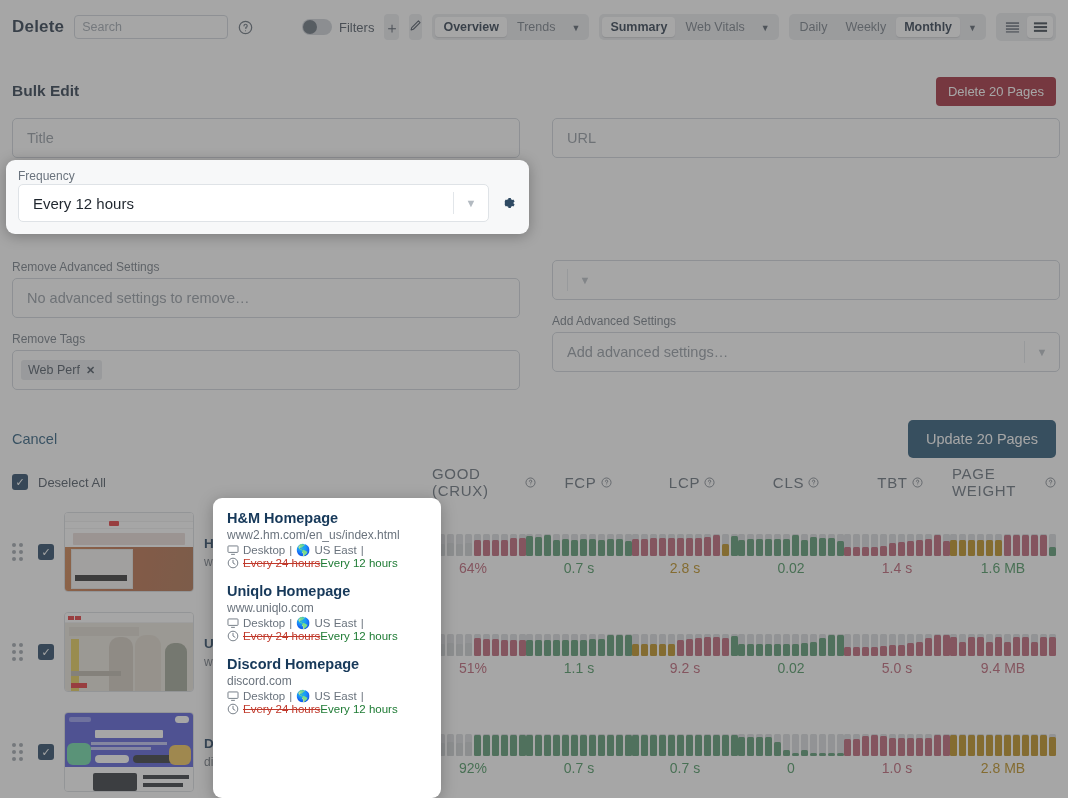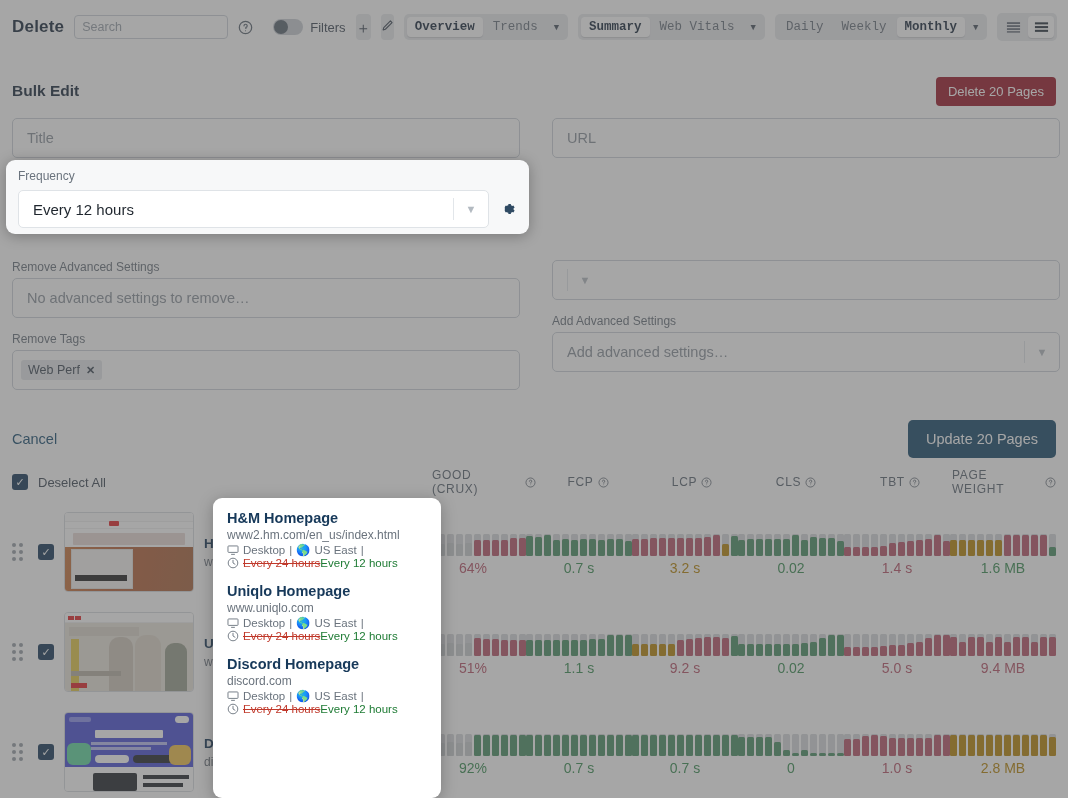--- a/index.html
+++ b/index.html
@@ -31,21 +31,21 @@
   .switch .knob { position:absolute; left:1px; top:1px; width:14px; height:14px; border-radius:50%; background:#5b6672; }
   .filters-label { font-size:13px; color:#3f4a57; }
   .icon-btn {
     width:26px; height:26px; border-radius:4px; background:#e8eaed; border:none;
     display:flex; align-items:center; justify-content:center; color:#3f4a57; cursor:pointer;
   }
   .segmented {
     display:flex; align-items:center; background:#e8eaed; border-radius:5px; padding:3px; gap:2px;
   }
   .seg {
-    font-size:12.5px; padding: 3px 8px; border-radius:4px; color:#6a737d; white-space:nowrap; cursor:pointer;font-family:Liberation Mono, monospace;
+    font-size:12.5px; padding: 3px 8px; border-radius:4px; color:#6a737d; white-space:nowrap; cursor:pointer;
   }
   .seg.active { background:#ffffff; color:#1b2a3d; font-weight:600; box-shadow:0 1px 1px rgba(0,0,0,.12); }
   .seg.caret { padding: 3px 6px; color:#4a5561; }
   .caret-gl { font-size:9px; }
   .view-group { display:flex; align-items:center; background:#e8eaed; border-radius:5px; padding:3px; gap:2px; margin-left:auto; }
   .view-btn { width:26px; height:22px; border-radius:4px; display:flex; align-items:center; justify-content:center; cursor:pointer; }
   .view-btn.active { background:#fff; box-shadow:0 1px 1px rgba(0,0,0,.12); }
 
   
   .bulk { position:absolute; left:0; top:54px; width:1068px; height:404px; background:#fff; padding: 22px 12px 0 12px; }
@@ -91,21 +91,21 @@
   .table-wrap { position:absolute; left:0; top:462px; width:1068px; height:336px; background:#fff; }
   .thead { display:flex; align-items:center; height:40px; padding: 0 12px; }
   .th-left { display:flex; align-items:center; gap:10px; width:420px; }
   .cb {
     width:16px; height:16px; border-radius:3px; background:#17395a; display:flex;
     align-items:center; justify-content:center; color:#fff; font-size:11px; cursor:pointer;
   }
   .th-label { font-size:13px; color:#3f4a57; }
   .metric-cols { display:flex; flex:1; }
   .mcol { flex:1; display:flex; align-items:center; justify-content:center; gap:4px; }
-  .mcol .mt { font-size:12px; letter-spacing:.7px; color:#5b6672; text-transform:uppercase; }
+  .mcol .mt { font-size:15px; letter-spacing:.7px; color:#5b6672; text-transform:uppercase; }
   .mcol .q { width:11px; height:11px; color:#6a737d; display:flex; }
 
   .row { display:flex; align-items:center; height:100px; padding: 0 12px; }
   .row-left { display:flex; align-items:center; gap:10px; width:420px; }
   .drag { width:16px; display:grid; grid-template-columns:repeat(2,4px); grid-template-rows:repeat(3,4px); gap:3px; cursor:grab; }
   .drag i { width:4px; height:4px; background:#98a0a8; border-radius:50%; display:block; }
   .thumb { width:130px; height:80px; border-radius:4px; border:1px solid #d8dce0; overflow:hidden; background:#fff; position:relative; }
   .pg-title { font-size:13.5px; font-weight:bold; color:#17395a; }
   .pg-url { font-size:12px; color:#6a737d; }
   .mcell { flex:1; display:flex; flex-direction:column; align-items:center; gap:4px; }
@@ -114,21 +114,21 @@
   .mval { font-size:14px; }
 
   
   .dim { position:absolute; inset:0; background:rgba(85,85,85,.52); z-index:40; pointer-events:none; }
   .spotlight {
     position:absolute; left:6px; top:160px; width:523px; height:74px;
     background:#f7f8f9; border-radius:9px; z-index:50;
     box-shadow:0 2px 14px rgba(0,0,0,.28);
     padding: 9px 12px 0 12px;
   }
-  .spot-label { font-size:12px; color:#6a737d; margin-bottom:7px; }
+  .spot-label { font-size:12px; color:#6a737d; margin-bottom:1px; }
   .spot-row { display:flex; align-items:center; gap:10px; }
   .spot-select {
     flex:1; height:38px; background:#fff; border:1px solid #dfe3e7; border-radius:5px;
     display:flex; align-items:center; padding-left:14px; font-size:15px; color:#1f262e;
   }
   .gear { width:18px; height:18px; color:#2f4a63; display:flex; }
 
   .card {
     position:absolute; left:213px; top:498px; width:228px; height:300px;
     background:#fff; border-radius:9px; z-index:50;
@@ -486,21 +486,21 @@
                 <b style="height: 22px; background: rgb(213, 216, 219); position: relative;">
                   <span style="position: absolute; left: 0px; right: 0px; bottom: 0px; border-radius: 1.5px; height: 21px; background: rgb(184, 86, 107); display: block;"></span>
                 </b>
                 <b style="height: 22px; background: rgb(213, 216, 219); position: relative;">
                   <span style="position: absolute; left: 0px; right: 0px; bottom: 0px; border-radius: 1.5px; height: 12px; background: rgb(184, 134, 11); display: block;"></span>
                 </b>
                 <b style="height: 22px; background: rgb(213, 216, 219); position: relative;">
                   <span style="position: absolute; left: 0px; right: 0px; bottom: 0px; border-radius: 1.5px; height: 20px; background: rgb(77, 145, 102); display: block;"></span>
                 </b>
               </div>
-              <div class="mval" style="color: rgb(184, 134, 11);">3.2 s</div>
+              <div class="mval" style="color: rgb(184, 134, 11);">2.8 s</div>
             </div>
             <div class="mcell">
               <div class="spark">
                 <b style="height: 22px; background: rgb(213, 216, 219); position: relative;">
                   <span style="position: absolute; left: 0px; right: 0px; bottom: 0px; border-radius: 1.5px; height: 16px; background: rgb(77, 145, 102); display: block;"></span>
                 </b>
                 <b style="height: 22px; background: rgb(213, 216, 219); position: relative;">
                   <span style="position: absolute; left: 0px; right: 0px; bottom: 0px; border-radius: 1.5px; height: 17px; background: rgb(77, 145, 102); display: block;"></span>
                 </b>
                 <b style="height: 22px; background: rgb(213, 216, 219); position: relative;">

